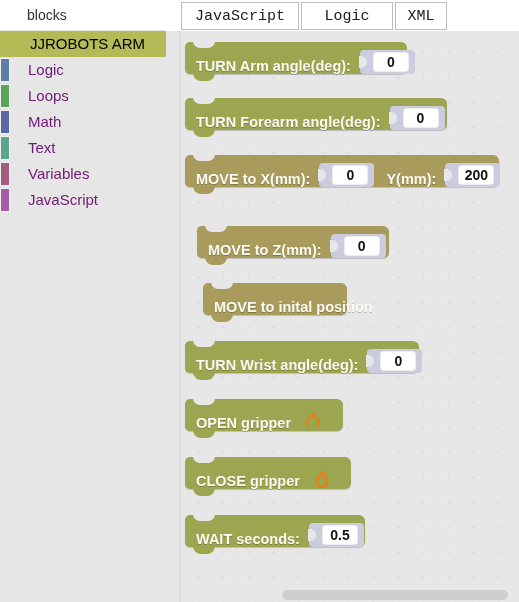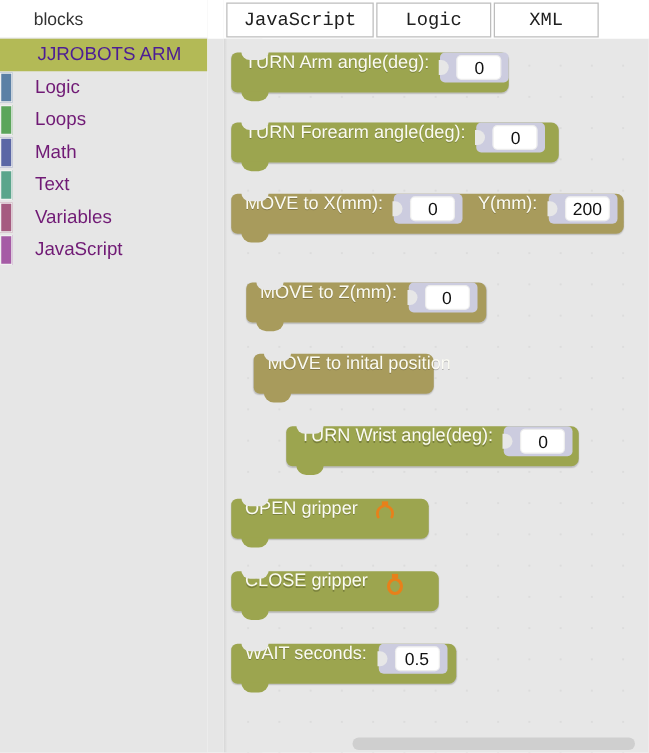--- a/index.html
+++ b/index.html
@@ -30,21 +30,21 @@
   }
   .tree-swatch{
     position:absolute;left:0;top:1px;width:10px;height:24px;
     box-sizing:border-box;border:1px solid #f0f0f0;
   }
   .tree-label{
     padding-left:28px;font-size:15px;color:#701a75;
     white-space:nowrap;line-height:26px;
   }
   .tree-row.selected{background:#b3ba56;}
-  .tree-row.selected .tree-label{color:#4c1d95;padding-left:30px;}
+  .tree-row.selected .tree-label{color:#000000;padding-left:30px;}
 
   
   #gutter{
     position:absolute;left:166px;top:0;width:13px;height:602px;
     background:#ffffff;
   }
   #gutter-below{
     position:absolute;left:166px;top:31px;width:13px;height:571px;
     background:#e6e6e6;
   }
@@ -57,21 +57,21 @@
   }
   .tab{
     position:absolute;top:2px;height:28px;
     background:#ffffff;border:1px solid #bdbdbd;
     box-sizing:border-box;
     display:flex;align-items:center;justify-content:center;
     font-size:15px;color:#202020;
   }
   #tab-0{left:2px;width:118px;}
   #tab-1{left:122px;width:92px;}
-  #tab-2{left:216px;width:84px;}
+  #tab-2{left:216px;width:52px;}
 
   
   #workspace{
     position:absolute;left:179px;top:31px;width:340px;height:571px;
     background:#e7e7e7;
     background-image:
       radial-gradient(circle, #dcdcdc 1.1px, transparent 1.2px);
     background-size:25px 25px;
     background-position:7px 9px;
     overflow:hidden;
@@ -81,23 +81,24 @@
     position:absolute;left:0;top:0;width:3px;height:571px;
     background:linear-gradient(to right, rgba(0,0,0,.07), rgba(0,0,0,0));
   }
 
   
   .block{
     position:absolute;
     height:32px;
     border-radius:5px 6px 6px 5px;
     box-sizing:border-box;
-    display:flex;align-items:flex-start;
+    display:flex;align-items:flex-end;
     padding-left:11px;
     box-shadow:0 1px 1px rgba(0,0,0,.18);
+    font-weight:bold;
   }
   .block .btext{
     color:#fbfbf3;font-size:14.5px;white-space:nowrap;
     text-shadow:0 1px 0 rgba(0,0,0,.22);
   }
   .block .btext.gap{margin-left:12px;}
   
   .block .notch-bottom{
     position:absolute;left:8px;bottom:-7px;
     width:22px;height:8px;
@@ -246,21 +247,21 @@
             <div class="field">0</div>
           </div>
           <div class="notch-bottom" style="background: rgb(168, 155, 92);"></div>
           <div class="notch-top"></div>
         </div>
         <div class="block" style="left: 24px; top: 252px; width: 144px; background: rgb(168, 155, 92);">
           <span class="btext">MOVE to inital position</span>
           <div class="notch-bottom" style="background: rgb(168, 155, 92);"></div>
           <div class="notch-top"></div>
         </div>
-        <div class="block" style="left: 6px; top: 310px; width: 234px; background: rgb(156, 165, 79); margin-left: 44px;">
+        <div class="block" style="left: 6px; top: 310px; width: 234px; background: rgb(156, 165, 79);">
           <span class="btext">TURN Wrist angle(deg):</span>
           <div class="socket">
             <div class="puzzle"></div>
             <div class="field">0</div>
           </div>
           <div class="notch-bottom" style="background: rgb(156, 165, 79);"></div>
           <div class="notch-top"></div>
         </div>
         <div class="block" style="left: 6px; top: 368px; width: 158px; background: rgb(156, 165, 79);">
           <span class="btext">OPEN gripper</span>

